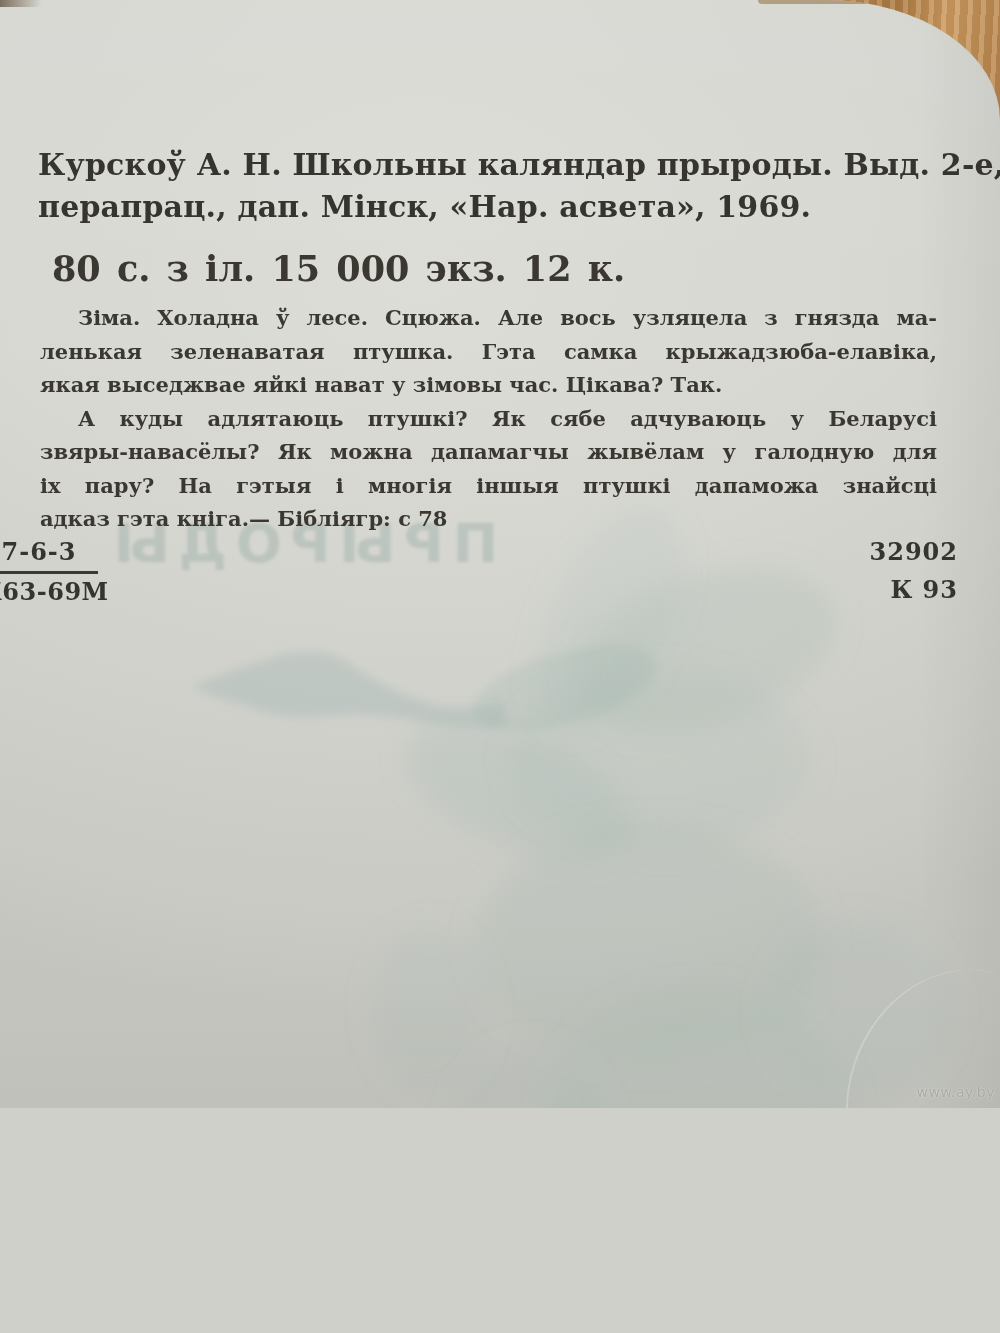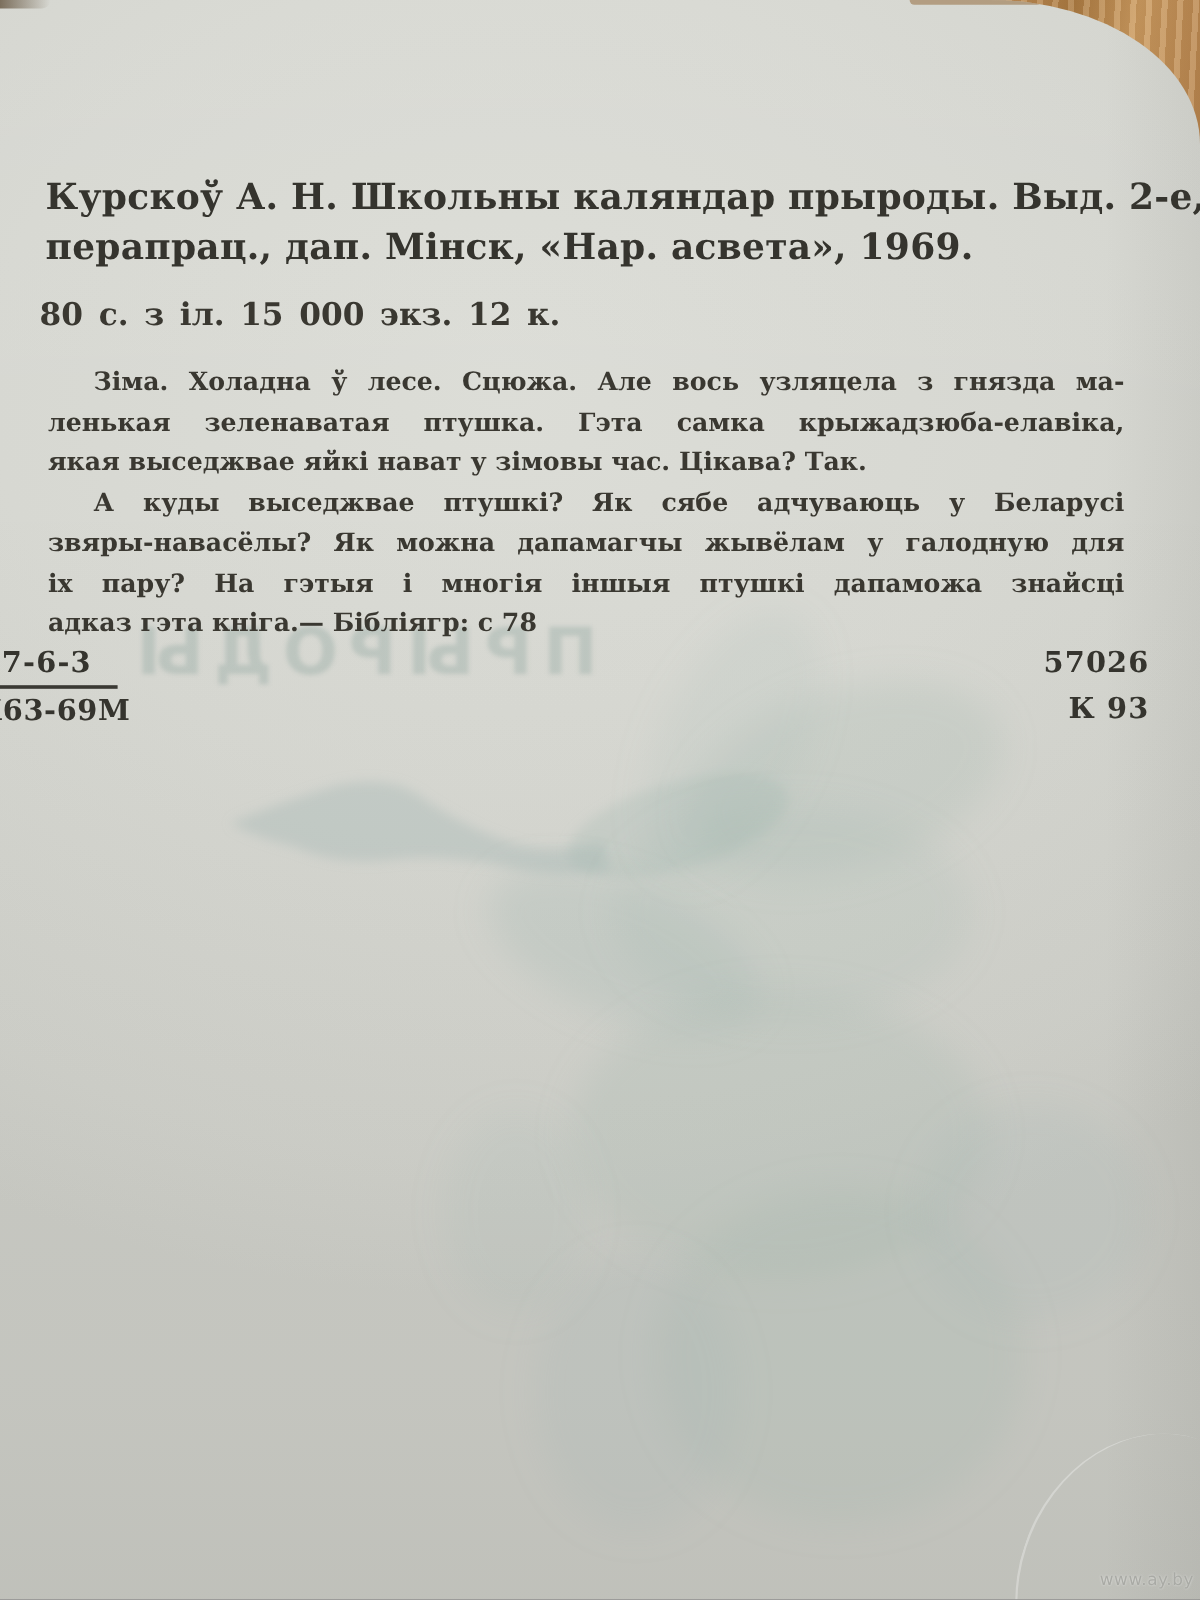--- a/index.html
+++ b/index.html
@@ -1,18 +1,18 @@
 <!DOCTYPE html>
 <html><head>
 <meta charset="utf-8">
 <style>
   html,body{margin:0;padding:0;}
   body{width:1000px;height:1333px;overflow:hidden;background:#cfd0ca;
        font-family:"DejaVu Serif", serif;}
-  .scene{position:relative;width:1000px;height:1333px;overflow:hidden;background:#737373;}
+  .scene{position:relative;width:1000px;height:1108px;overflow:hidden;background:#84cc16;}
 
   
   .wood-corner{position:absolute;top:0;right:0;width:240px;height:140px;
     background:linear-gradient(97deg,#a87840 0%,#c2905a 28%,#aa7a42 52%,#cb9b61 74%,#b5834e 100%);}
   .wood-grain{position:absolute;inset:0;
     background:repeating-linear-gradient(93deg,rgba(255,244,225,.16) 0 5px,rgba(90,55,20,.10) 5px 13px);}
 
   
   .page{position:absolute;inset:0;border-top-right-radius:175px 120px;overflow:hidden;
     background:
@@ -34,22 +34,22 @@
     color:rgba(128,156,150,.30);transform:scaleX(-1);filter:blur(1.6px);white-space:nowrap;}
 
   
   .content{position:absolute;inset:0;z-index:2;color:#3a3831;}
   .line{white-space:nowrap;}
   .stretch{text-align:justify;text-align-last:justify;}
   .indent{padding-left:38px;}
 
   .bib{position:absolute;left:38px;right:58px;top:144px;
     font-size:30px;font-weight:bold;line-height:42px;letter-spacing:.2px;color:#35342e;}
-  .printinfo{position:absolute;left:33px;top:248px;
-    font-size:26px;font-weight:bold;word-spacing:4px;}
+  .printinfo{position:absolute;left:52px;top:248px;
+    font-size:35px;font-weight:bold;word-spacing:4px;}
   .annotation{position:absolute;left:40px;right:63px;top:301px;
     font-size:21px;font-weight:bold;line-height:33.5px;}
 
   .code-left{position:absolute;left:-20px;top:537px;width:118px;text-align:center;
     font-size:24px;font-weight:bold;color:#35342e;}
   .cl-top{display:block;border-bottom:3px solid #3a3933;padding-bottom:5px;letter-spacing:1px;}
   .cl-bottom{display:block;margin-top:3px;letter-spacing:.5px;white-space:nowrap;}
   .code-right{position:absolute;right:42px;top:533px;text-align:right;
     font-size:24px;font-weight:bold;line-height:38px;letter-spacing:1px;color:#35342e;}
 
@@ -104,33 +104,33 @@
         <div class="line stretch">Курскоў А. Н. Школьны каляндар прыроды. Выд. 2-е,</div>
         <div class="line">перапрац., дап. Мінск, «Нар. асвета», 1969.</div>
       </div>
 
       <div class="printinfo">80 с. з іл. 15 000 экз. 12 к.</div>
 
       <div class="annotation">
         <div class="line stretch indent">Зіма. Холадна ў лесе. Сцюжа. Але вось узляцела з гнязда ма-</div>
         <div class="line stretch">ленькая зеленаватая птушка. Гэта самка крыжадзюба-елавіка,</div>
         <div class="line">якая выседжвае яйкі нават у зімовы час. Цікава? Так.</div>
-        <div class="line stretch indent">А куды выседжвае птушкі? Як сябе адчуваюць у Беларусі</div>
+        <div class="line stretch indent">А куды адлятаюць птушкі? Як сябе адчуваюць у Беларусі</div>
         <div class="line stretch">звяры-навасёлы? Як можна дапамагчы жывёлам у галодную для</div>
         <div class="line stretch">іх пару? На гэтыя і многія іншыя птушкі дапаможа знайсці</div>
         <div class="line">адказ гэта кніга.— Бібліягр: с 78</div>
       </div>
 
       <div class="code-left">
         <span class="cl-top">7-6-3</span>
         <span class="cl-bottom">К63-69М</span>
       </div>
 
       <div class="code-right">
-        <div>57026</div>
+        <div>32902</div>
         <div>К 93</div>
       </div>
 
     </div>
 
     <div class="top-left-sliver"></div>
     <div class="top-hairline"></div>
     <div class="corner-curl"></div>
 
     <div class="watermark">www.ay.by</div>

